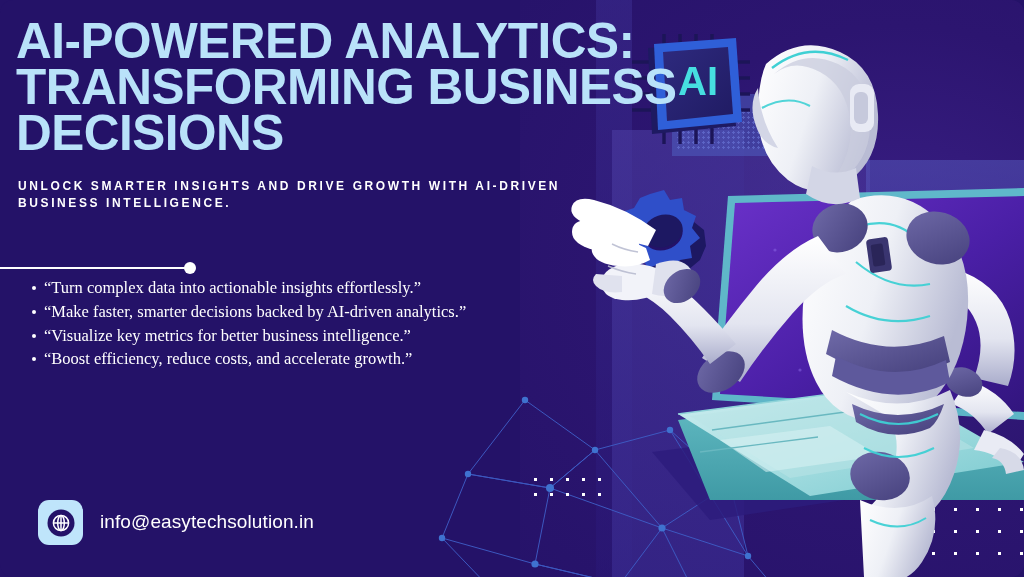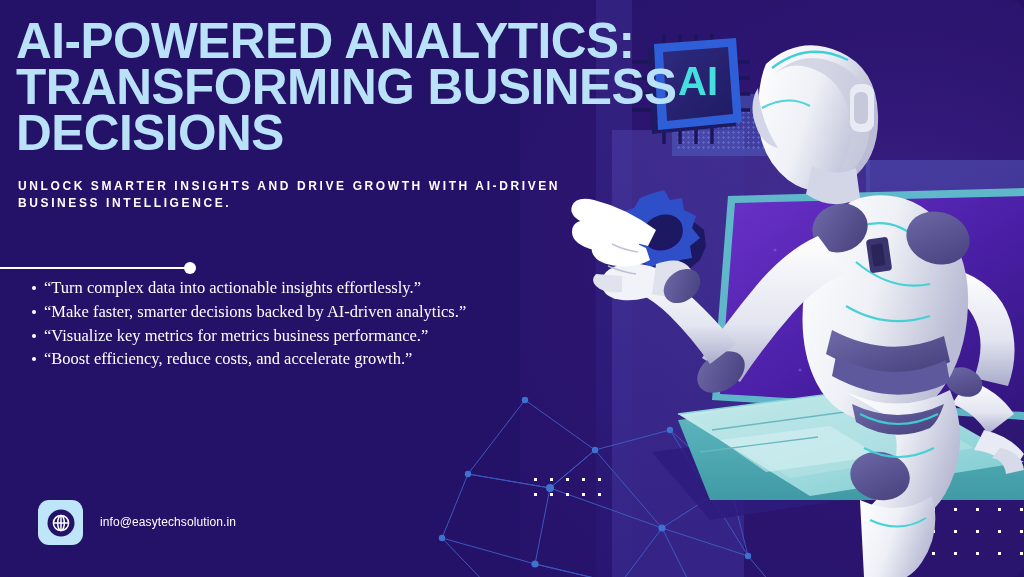--- a/index.html
+++ b/index.html
@@ -91,21 +91,21 @@
   .footer{position:absolute;left:38px;top:500px;display:flex;align-items:center;gap:17px;}
   .globe-badge{
     width:45px;height:45px;border-radius:11px;background:#bfe5fb;
     display:flex;align-items:center;justify-content:center;flex:0 0 auto;
   }
   .footer-text{display:flex;flex-direction:column;justify-content:center;}
   .learn-more{
     color:#ffffff;font-size:17px;font-weight:700;font-style:italic;
     line-height:1.25;letter-spacing:.2px;
   }
-  .email{color:#ffffff;font-size:12px;line-height:1.3;letter-spacing:.1px;}
+  .email{color:#ffffff;font-size:19px;line-height:1.3;letter-spacing:.1px;}
 
   
   .illo{position:absolute;left:560px;top:0;width:464px;height:577px;}
 </style>
 </head>
 <body>
 
 <div class="stage">
 
   <div class="bg-base"></div>
@@ -358,21 +358,21 @@
     <p class="subtitle">Unlock smarter insights and drive growth with AI-driven business intelligence.</p>
 
     <div class="divider">
       <div class="dline"></div>
       <div class="ddot"></div>
     </div>
 
     <ul class="bullets">
       <li>“Turn complex data into actionable insights effortlessly.”</li>
       <li>“Make faster, smarter decisions backed by AI-driven analytics.”</li>
-      <li>“Visualize key metrics for metrics business performance.”</li>
+      <li>“Visualize key metrics for better business intelligence.”</li>
       <li>“Boost efficiency, reduce costs, and accelerate growth.”</li>
     </ul>
 
     <div class="footer">
       <div class="globe-badge">
         <svg width="30" height="30" viewBox="0 0 30 30" aria-hidden="true">
           <circle cx="15" cy="15" r="13.5" fill="#241268"></circle>
           <circle cx="15" cy="15" r="7.6" fill="none" stroke="#ffffff" stroke-width="1.5"></circle>
           <ellipse cx="15" cy="15" rx="3.3" ry="7.6" fill="none" stroke="#ffffff" stroke-width="1.5"></ellipse>
           <path d="M7.4 15 H22.6" stroke="#ffffff" stroke-width="1.5"></path>

